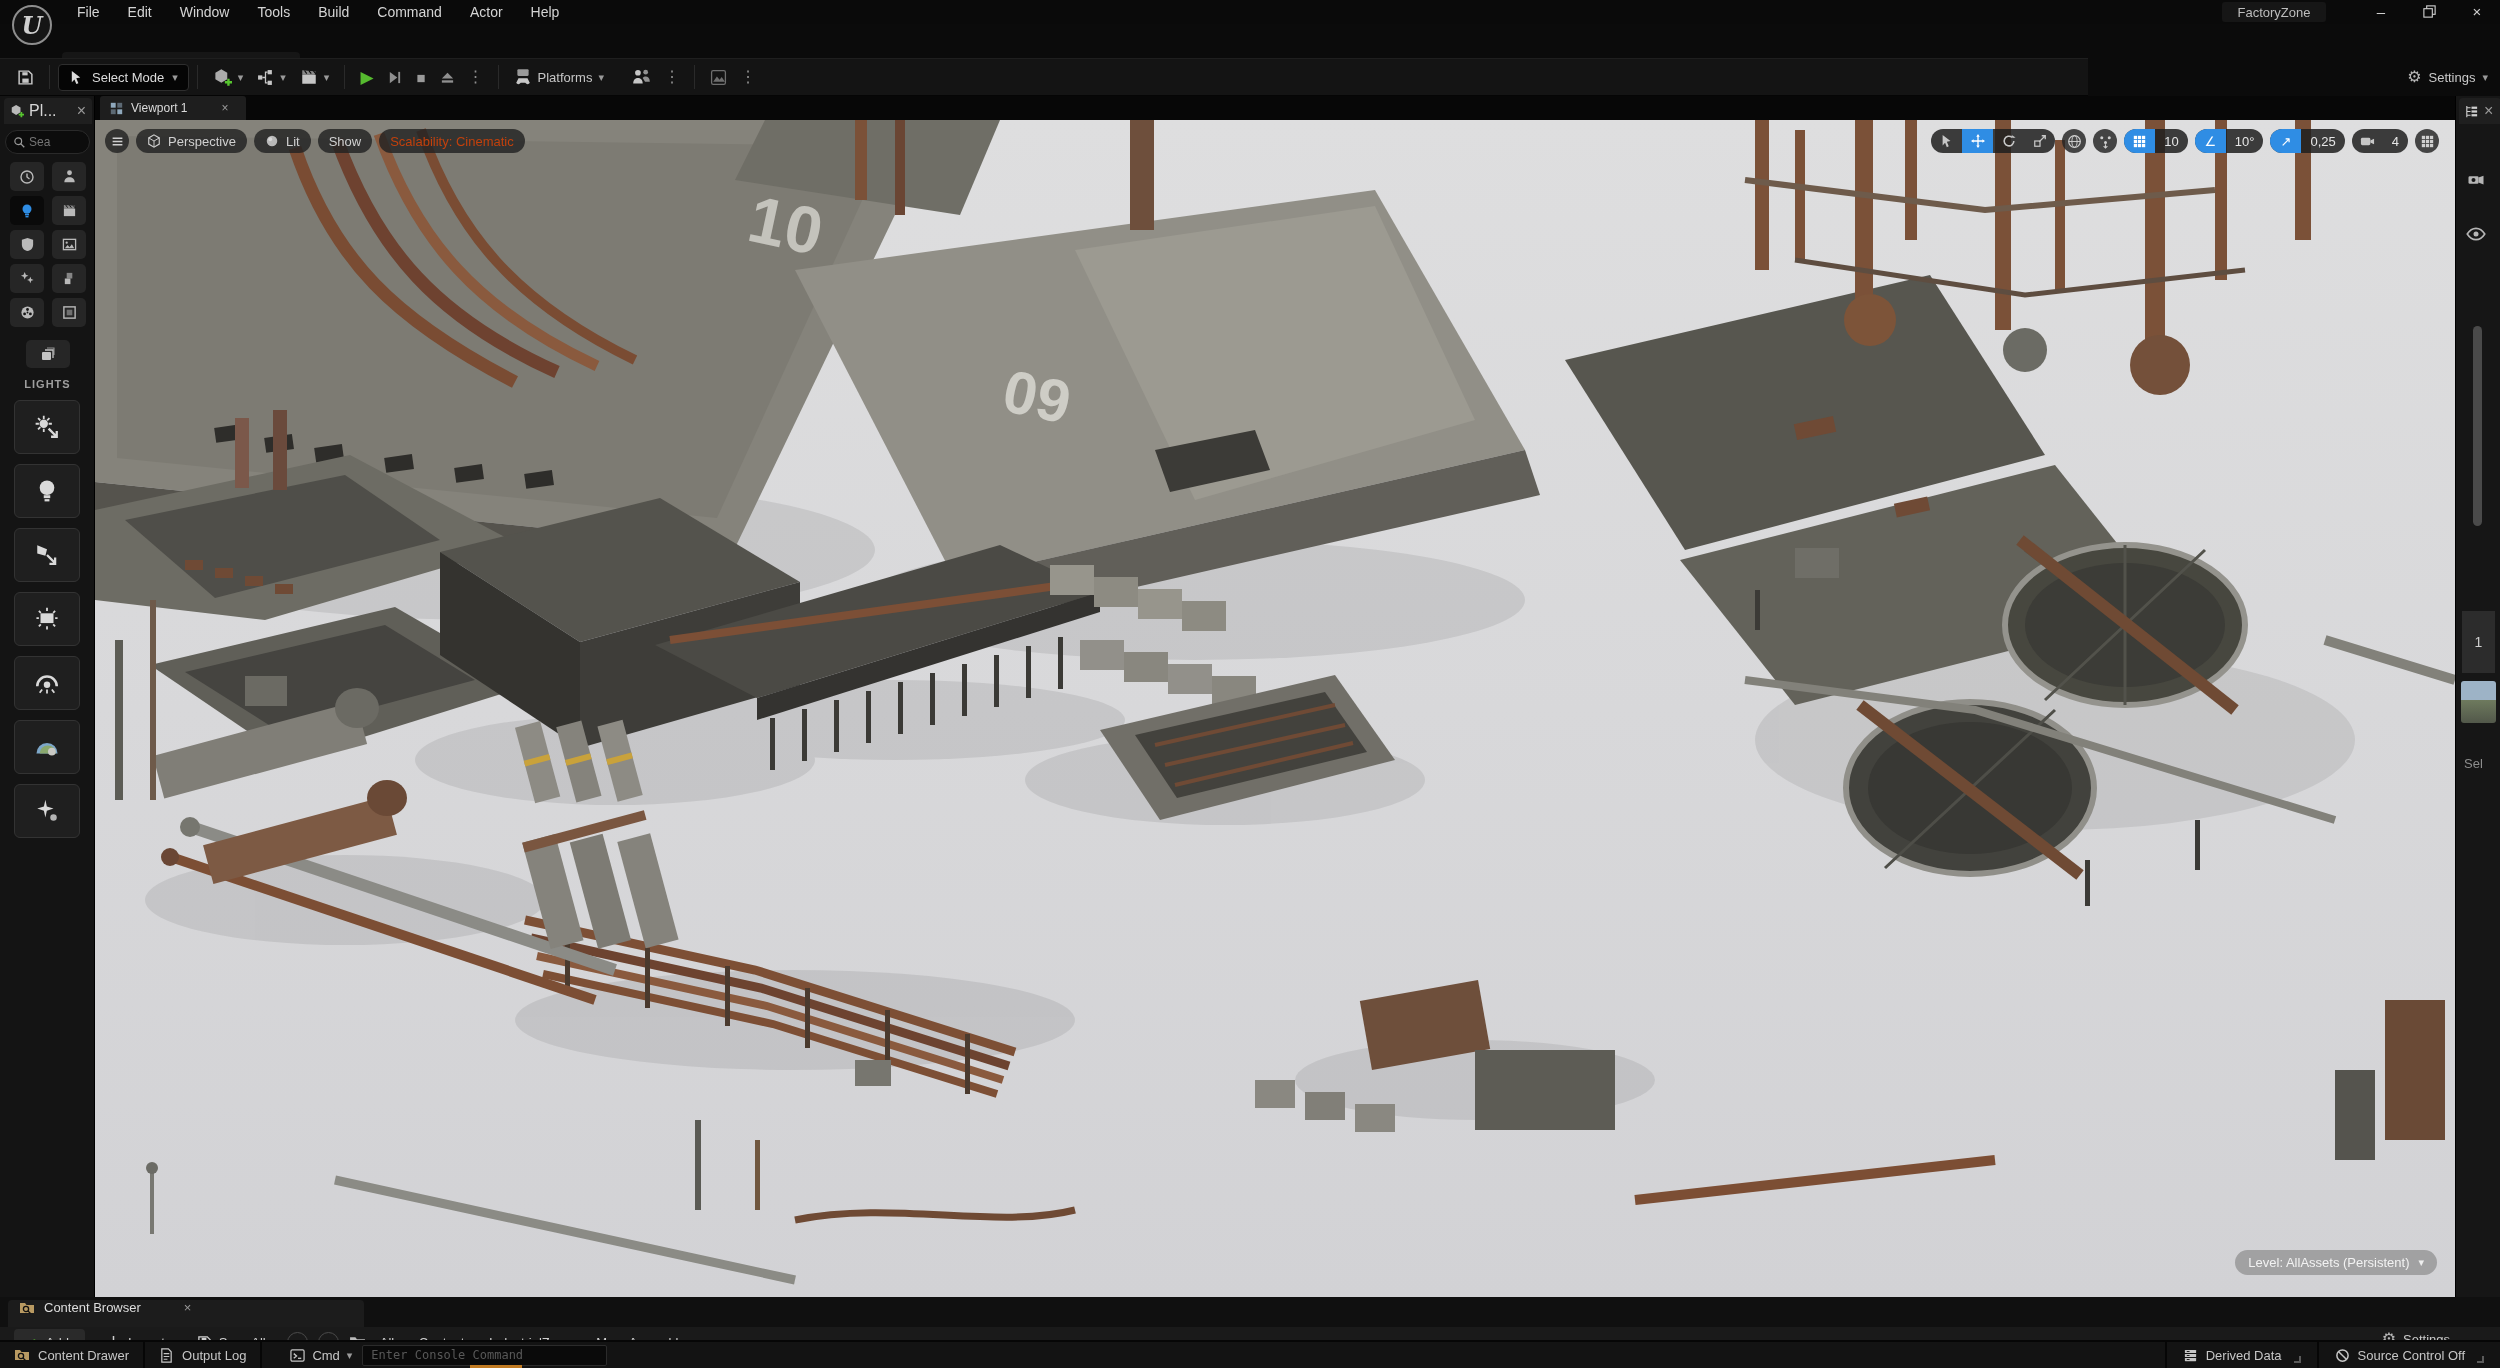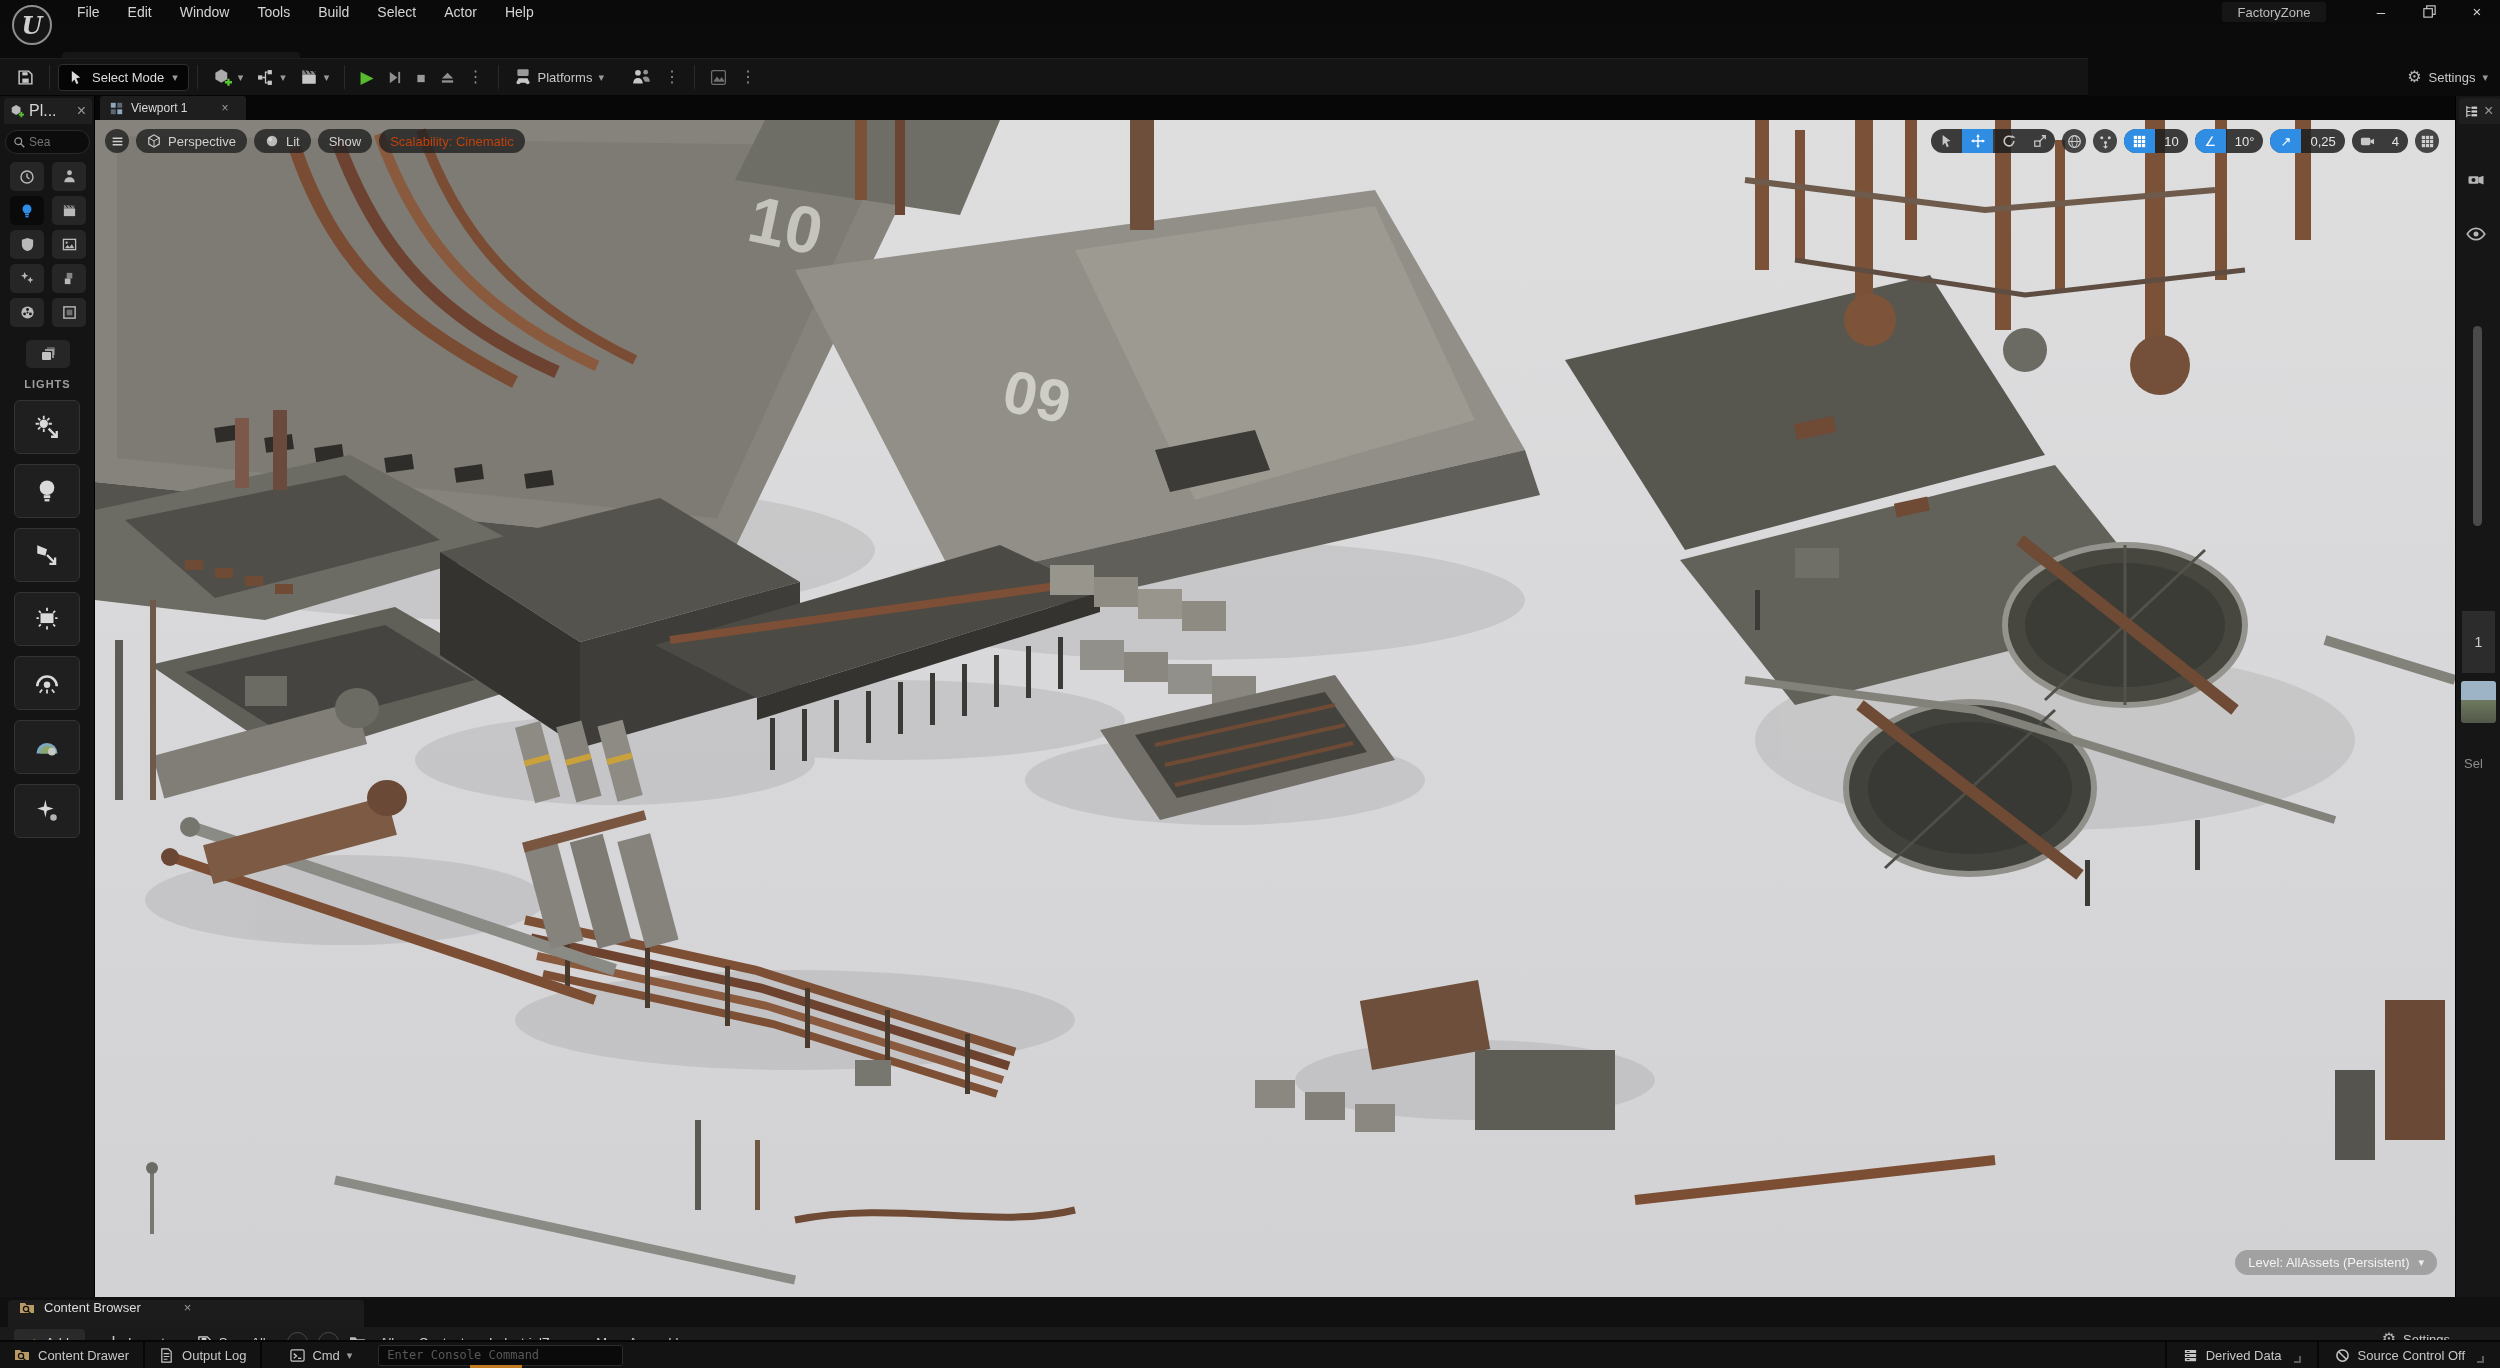--- a/index.html
+++ b/index.html
@@ -94,21 +94,21 @@
   #cb-add { background:#2a2a2a; padding:0 16px; }
   .plus-glyph { color:#57c52f; font-weight:bold; font-size:15px; }
   .nav-circle { width:21px; height:21px; border:1px solid #4a4a4a; border-radius:50%; display:flex; align-items:center; justify-content:center; color:#9a9a9a; font-size:12px; }
   .crumb { font-size:13px; color:#cfcfcf; padding:0 4px; }
   .crumb-sep { color:#787878; font-size:14px; padding:0 6px; }
   #cb-settings { position:absolute; right:50px; top:34px; display:flex; align-items:center; gap:7px; font-size:13px; color:#c9c9c9; }
 
   
   #statusbar { left:0; top:1340px; width:2500px; height:28px; background:#131313; border-top:2px solid #060606; display:flex; align-items:center; }
   .sb-btn { height:28px; display:flex; align-items:center; gap:8px; padding:0 14px; font-size:13px; color:#c6c6c6; border-right:2px solid #060606; }
-  #console-wrap { margin-left:28px; display:flex; align-items:center; gap:26px; }
+  #console-wrap { margin-left:28px; display:flex; align-items:center; gap:10px; }
   #cmd-btn { display:flex; align-items:center; gap:7px; font-size:13px; color:#c6c6c6; }
   #console-input { width:245px; height:21px; background:#0a0a0a; border:1px solid #2b2b2b; border-radius:2px;
                    color:#bdbdbd; font-family:"DejaVu Sans Mono", monospace; font-size:12px; padding:0 8px; outline:none; }
   #console-input::placeholder { color:#585858; }
   #sb-right { margin-left:auto; display:flex; }
   .sb-rbtn { height:28px; display:flex; align-items:center; gap:8px; padding:0 16px; font-size:13px; color:#c6c6c6; border-left:2px solid #060606; }
   .corner-mark { width:7px; height:7px; border-right:2px solid #5a5a5a; border-bottom:2px solid #5a5a5a; margin-left:4px; margin-top:8px; }
   #orange-sliver { left:470px; bottom:0; width:52px; height:3px; background:#c07a22; }
 
   svg text { font-family:"Liberation Sans", sans-serif; }
@@ -368,21 +368,21 @@
   <div id="titlebar" class="abs">
     <div id="ue-logo" class="abs">
         <span>U</span>
       </div>
     <div id="menubar" class="abs row">
       <span class="menu-item">File</span>
       <span class="menu-item">Edit</span>
       <span class="menu-item">Window</span>
       <span class="menu-item">Tools</span>
       <span class="menu-item">Build</span>
-      <span class="menu-item">Select</span>
+      <span class="menu-item">Command</span>
       <span class="menu-item">Actor</span>
       <span class="menu-item">Help</span>
     </div>
     <div id="project-badge" class="abs">FactoryZone</div>
     <div id="win-controls" class="abs row">
       <span class="wctl">–</span>
       <span class="wctl">
           <svg class="ic" width="15" height="15">
             <use href="#i-restore" style="color:#cfcfcf"></use>
           </svg>

